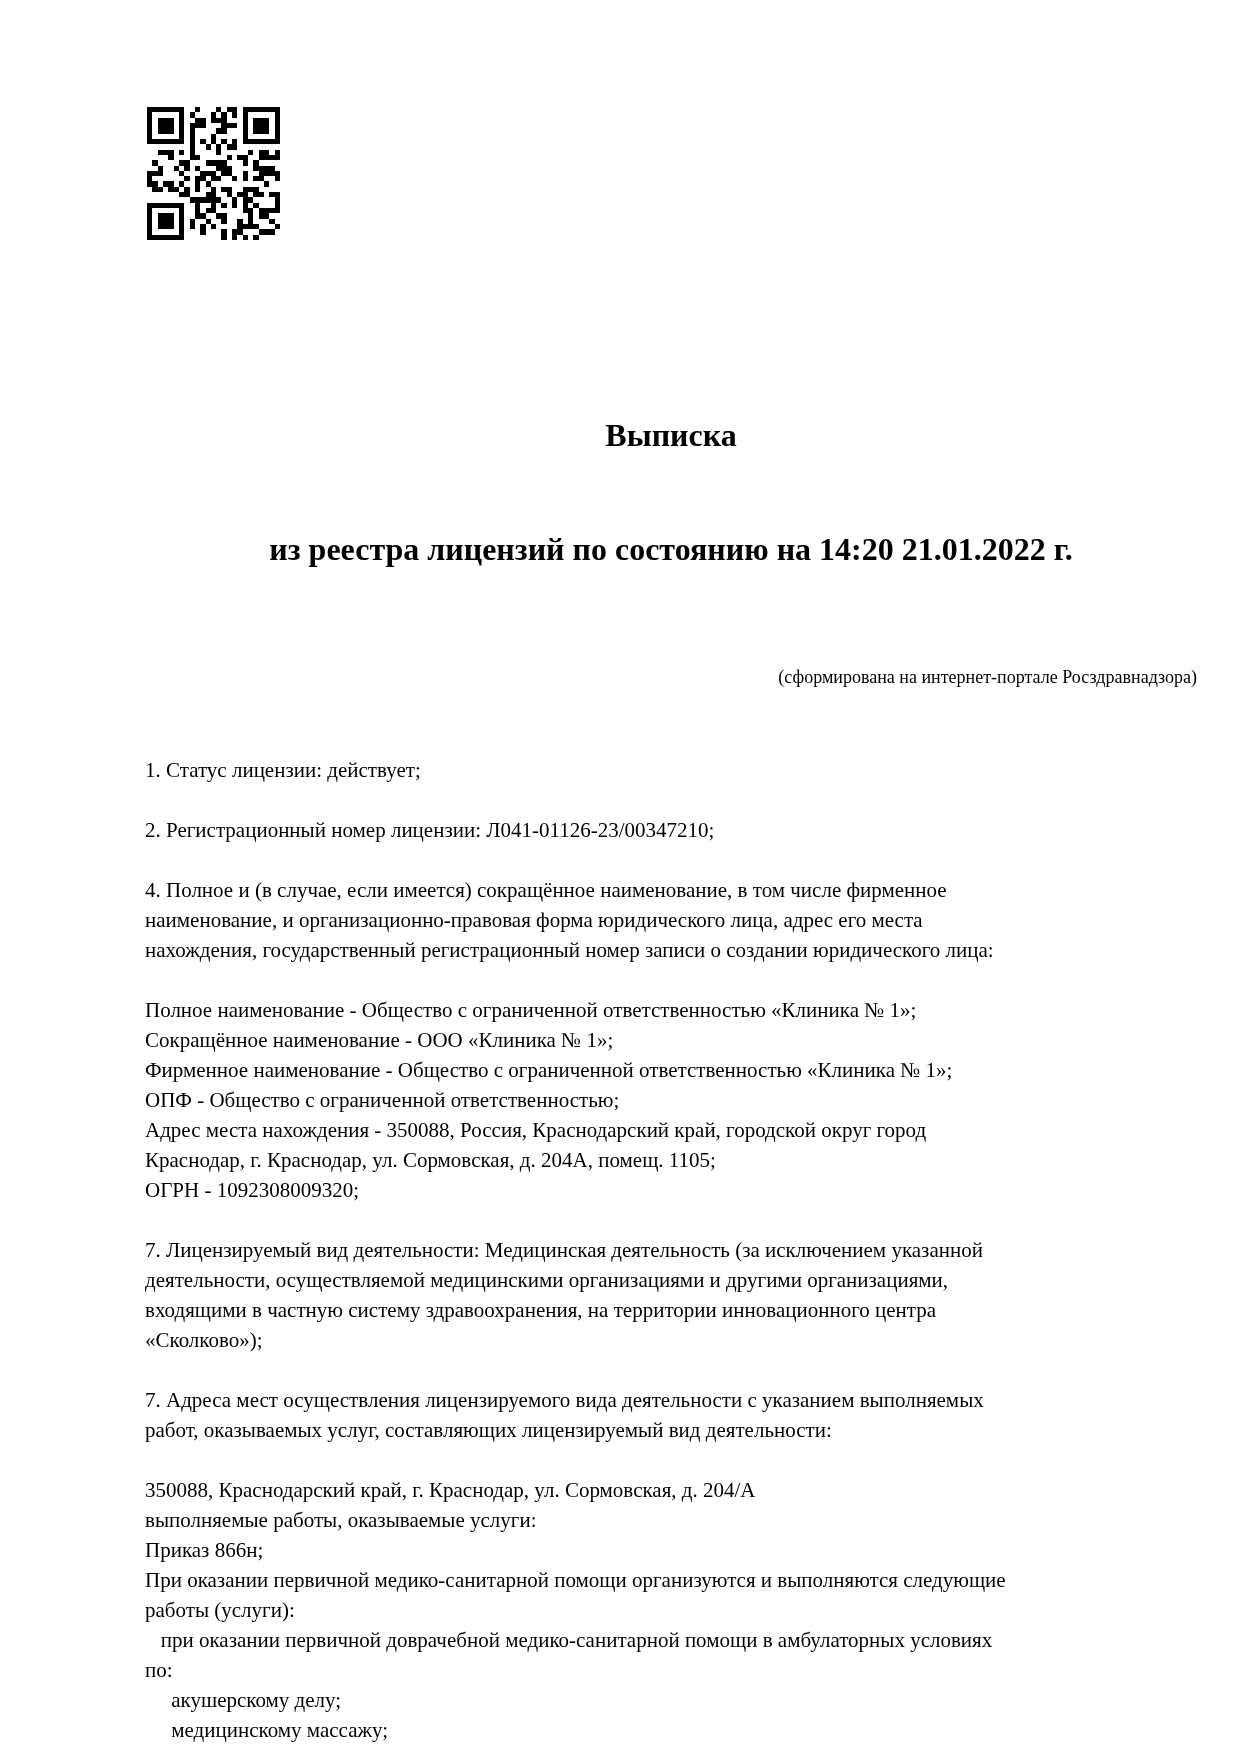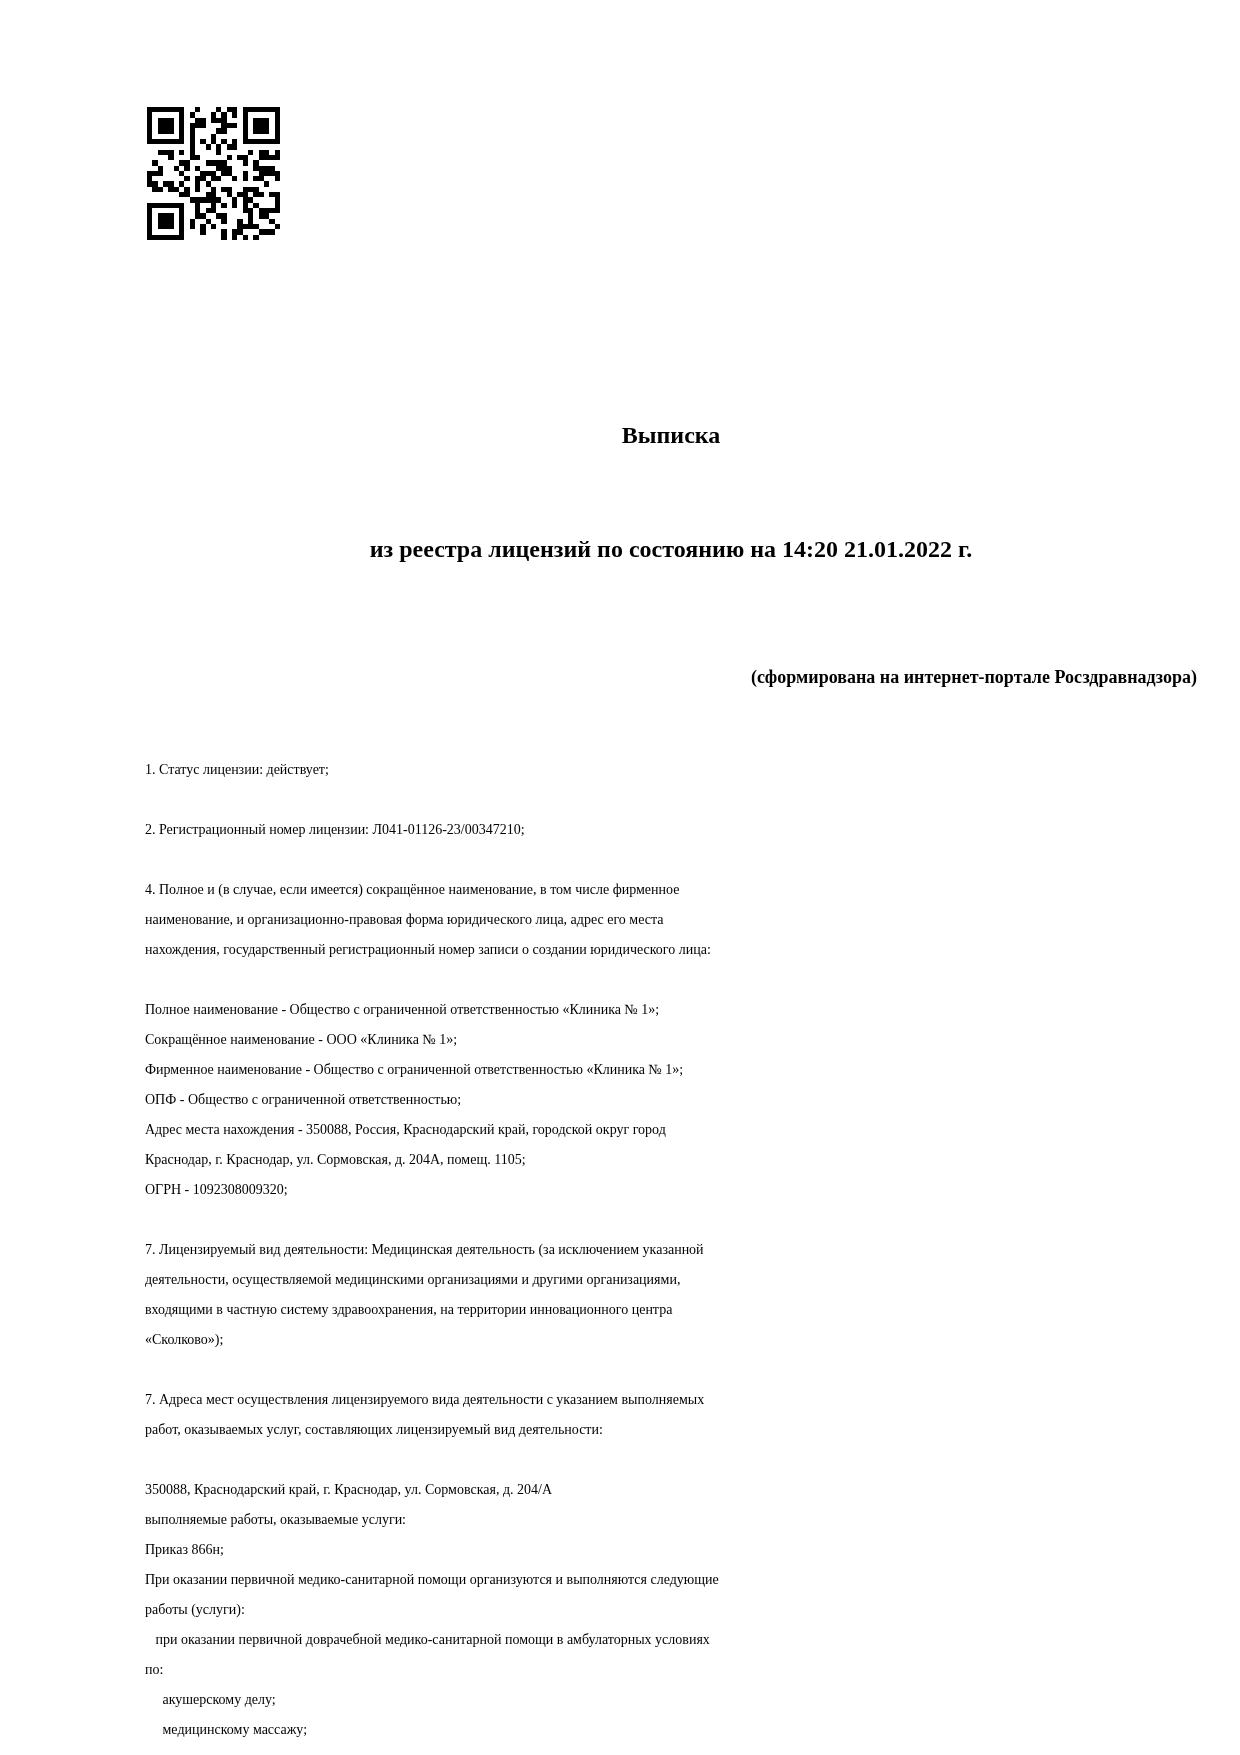--- a/index.html
+++ b/index.html
@@ -22,37 +22,36 @@
   .content{
     position:absolute;
     left:145px;
     top:0;
     width:1052px; 
   }
   .title-block{
     margin-top:340px;
     text-align:center;
     font-weight:bold;
-    font-size:24px;
+    font-size:32px;
     line-height:38px;
     white-space:pre;
   }
   .subtitle{
     margin-top:18px;
     text-align:right;
     font-size:18px;
     line-height:30px;
     white-space:pre;
-    font-weight:bold;
   }
   .body-text{
     margin-top:63px;
   }
   .para{
-    font-size:14px;
+    font-size:21px;
     line-height:30px;
     white-space:pre;
     margin:0 0 30px 0;
   }
 </style>
 </head>
 <body>
 
 <div class="page">
 

